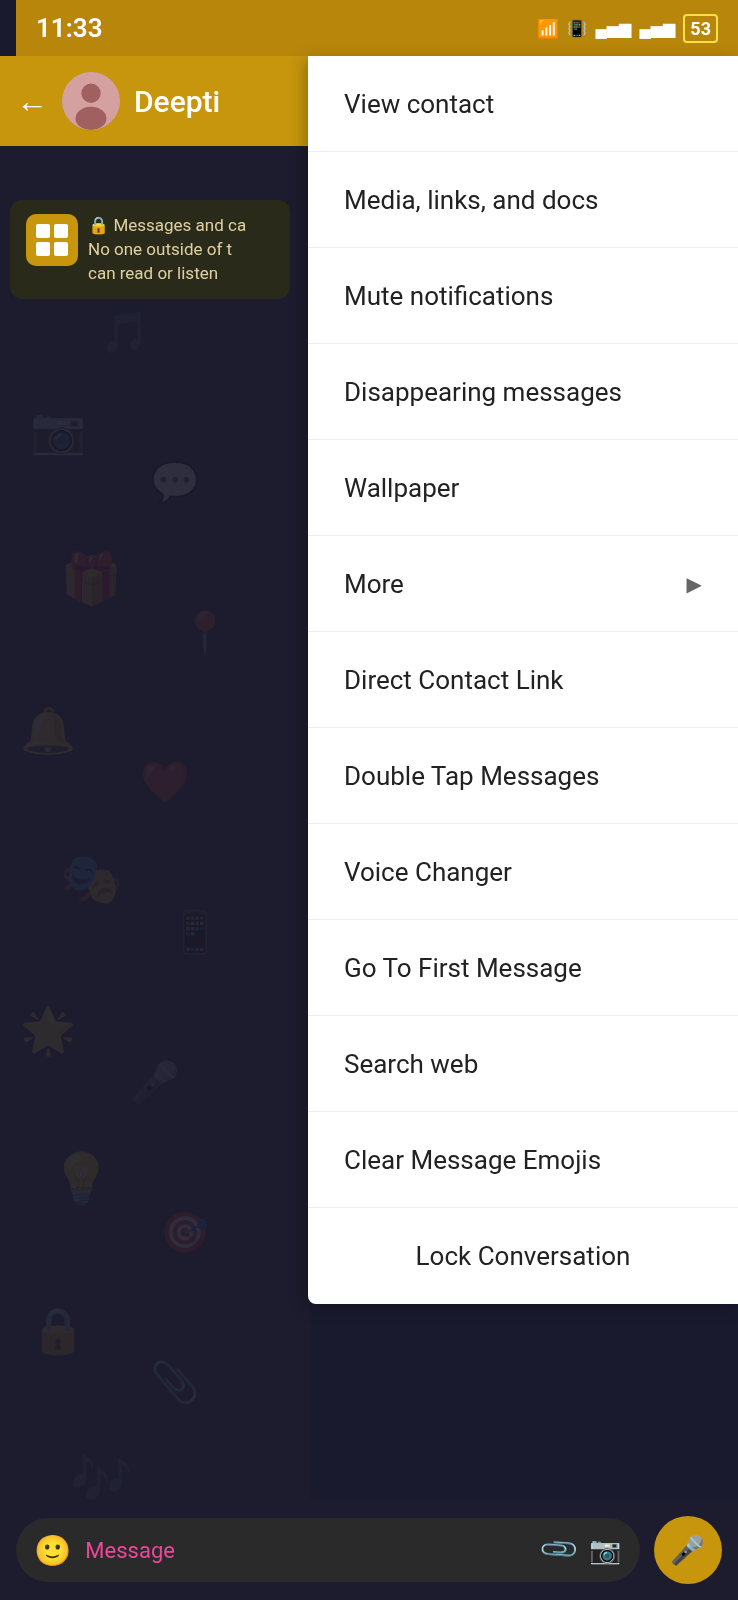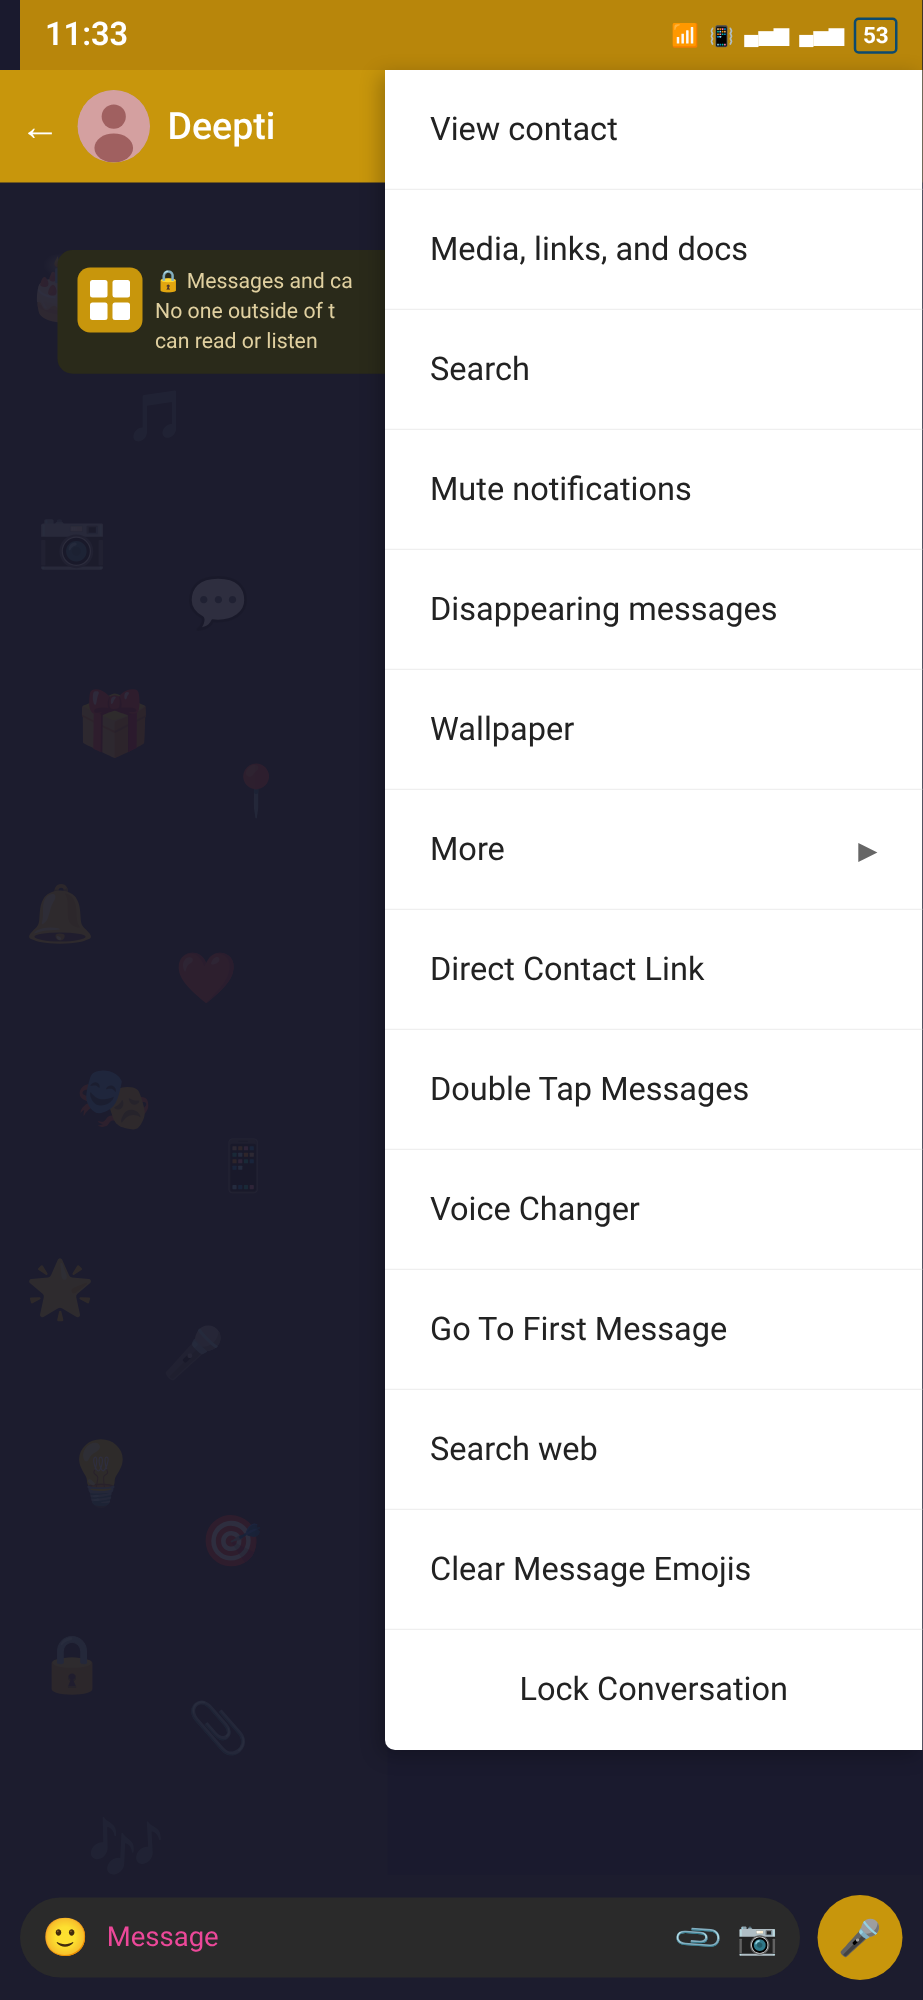--- a/index.html
+++ b/index.html
@@ -33,21 +33,21 @@
     .status-icons {
       display: flex;
       align-items: center;
       gap: 8px;
     }
     .status-icons span {
       color: white;
       font-size: 18px;
     }
     .battery-box {
-      border: 2px solid #0c4a6e;
+      border: 2px solid #fde047;
       border-radius: 4px;
       padding: 2px 5px;
       font-size: 16px;
       color: white;
       font-weight: bold;
     }
 
     
     .header-bar {
       position: absolute;
@@ -104,21 +104,20 @@
       top: 200px;
       left: 10px;
       width: 280px;
       background: #2a2a1a;
       border-radius: 12px;
       padding: 14px 16px;
       z-index: 5;
       display: flex;
       gap: 10px;
       align-items: flex-start;
-      margin-left: 36px;
     }
     .enc-icon {
       width: 52px;
       height: 52px;
       background: #c8960c;
       border-radius: 10px;
       display: flex;
       align-items: center;
       justify-content: center;
       flex-shrink: 0;
@@ -277,23 +276,20 @@
 </div>
 
 <div class="dropdown-menu" id="dropdown-menu">
 <div class="menu-item">
       <span class="menu-label">View contact</span>
     </div>
     <div class="menu-item">
       <span class="menu-label">Media, links, and docs</span>
     </div>
     <div class="menu-item">
-      <span class="menu-label">Search</span>
-    </div>
-    <div class="menu-item">
       <span class="menu-label">Mute notifications</span>
     </div>
     <div class="menu-item">
       <span class="menu-label">Disappearing messages</span>
     </div>
     <div class="menu-item">
       <span class="menu-label">Wallpaper</span>
     </div>
     <div class="menu-item">
       <span class="menu-label">More</span>

